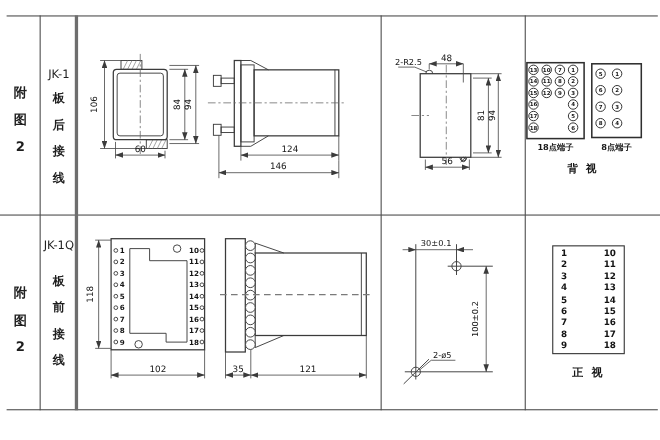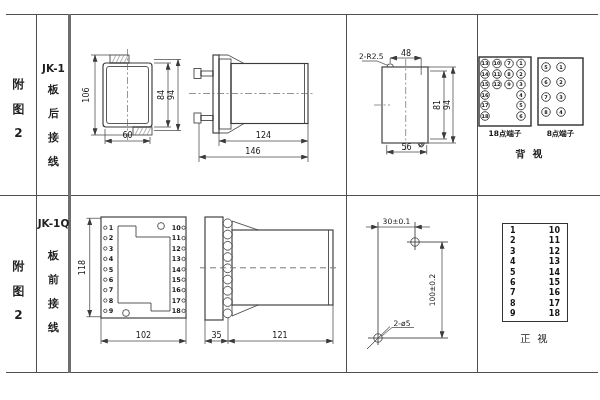--- a/index.html
+++ b/index.html
@@ -3,21 +3,21 @@
 <meta charset="utf-8">
 <style>
   html,body{margin:0;padding:0;background:#fff;}
   #stage{position:relative;width:600px;height:400px;background:#ffffff;overflow:hidden;
          font-family:"DejaVu Sans",sans-serif;}
   .hline{position:absolute;height:1px;background:#4f4f4f;}
   .vline{position:absolute;width:1px;background:#4f4f4f;top:14px;height:359px;}
   .vthick{width:2.5px;background:#6e6e6e;}
   .figcol{position:absolute;left:0;width:37px;display:flex;flex-direction:column;align-items:center;
           gap:8px;font-weight:600;font-size:12px;color:#1f1f1f;}
-  .modlbl{position:absolute;left:37px;width:33px;text-align:center;font-weight:700;font-size:10.5px;color:#1f1f1f;}
+  .modlbl{position:absolute;left:37px;width:33px;text-align:center;font-weight:400;font-size:10.5px;color:#1f1f1f;}
   .wircol{position:absolute;left:37px;width:33px;display:flex;flex-direction:column;align-items:center;
           gap:9px;font-weight:600;font-size:11px;color:#1f1f1f;}
   svg{position:absolute;overflow:visible;}
   .ol{fill:none;stroke:#3b3b3b;stroke-width:1.15;}
   .ol2{fill:none;stroke:#3b3b3b;stroke-width:0.85;}
   .bx{fill:none;stroke:#2f2f2f;stroke-width:1.4;}
   .tc{fill:none;stroke:#333;stroke-width:0.9;}
   .tc2{fill:none;stroke:#333;stroke-width:0.8;}
   .tc3{fill:#fff;stroke:#3b3b3b;stroke-width:0.85;}
   .cl{fill:none;stroke:#666;stroke-width:0.7;stroke-dasharray:7 2.5 2 2.5;}
@@ -29,21 +29,21 @@
   .dt7{font-size:7.5px;}
   .dta{text-anchor:start;}
   .tt{font-family:"DejaVu Sans",sans-serif;font-size:5px;font-weight:600;fill:#161616;text-anchor:middle;}
   .ft{font-family:"DejaVu Sans",sans-serif;font-size:6.5px;font-weight:600;fill:#161616;}
   .fte{text-anchor:end;}
   .cj{font-family:"DejaVu Sans",sans-serif;font-size:7.5px;font-weight:600;fill:#161616;text-anchor:middle;}
   .cjv{font-size:9.5px;letter-spacing:2px;}
   .fr-table{position:absolute;border:1.5px solid #333;box-sizing:border-box;display:flex;flex-direction:column;
             justify-content:space-between;padding:3px 7px;font-size:8px;font-weight:600;color:#141414;}
   .fr-row{display:flex;justify-content:space-between;line-height:1;}
-  .fr-label{position:absolute;text-align:center;font-weight:400;font-size:10px;letter-spacing:2px;color:#161616;}
+  .fr-label{position:absolute;text-align:center;font-weight:700;font-size:10px;letter-spacing:2px;color:#161616;}
 </style>
 </head>
 <body>
 
 <div id="stage">
 
   <svg width="0" height="0" style="position:absolute">
     <defs>
       <marker id="ar" markerWidth="7" markerHeight="5" refX="6.8" refY="2.5" orient="auto-start-reverse" markerUnits="userSpaceOnUse">
         <path d="M0,0 L7,2.5 L0,5 Z" fill="#3b3b3b"></path>

